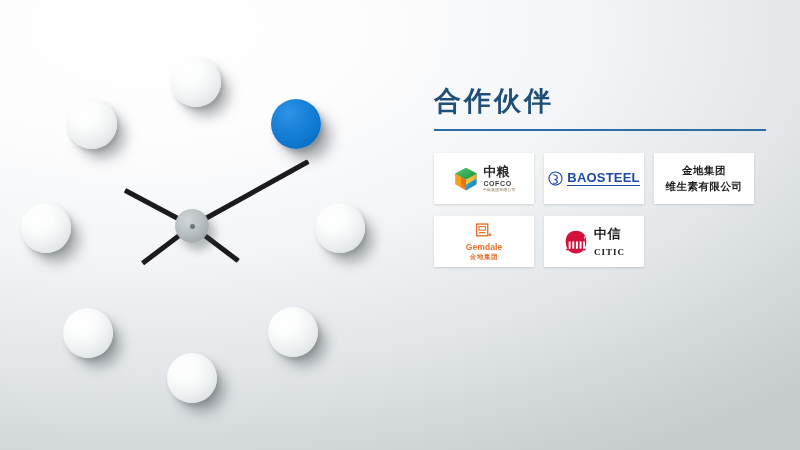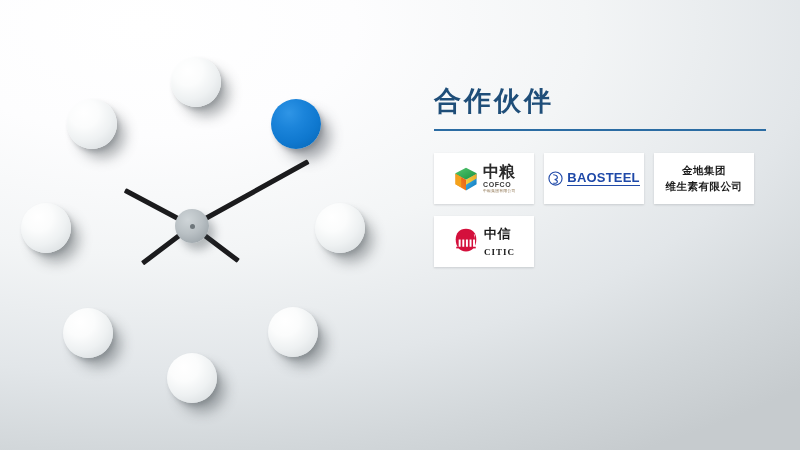--- a/index.html
+++ b/index.html
@@ -131,21 +131,21 @@
     height: 26px;
     flex: 0 0 auto;
   }
   .cofco-text {
     display: flex;
     flex-direction: column;
     align-items: flex-start;
     line-height: 1;
   }
   .cofco-cn {
-    font-size: 16px;
+    font-size: 13px;
     font-weight: 700;
     color: #2a2a2a;
     letter-spacing: 0px;
   }
   .cofco-en {
     font-size: 7px;
     font-weight: 700;
     color: #3a3a3a;
     letter-spacing: 0.6px;
     margin-top: 1.5px;
@@ -212,20 +212,21 @@
     font-size: 6.5px;
     font-weight: 700;
     color: #e8702a;
     letter-spacing: 0.6px;
     margin-top: 2.5px;
   }
 
   
   .citic-wrap {
     display: flex;
+    align-items: center;
     gap: 5px;
   }
   .citic-mark {
     width: 26px;
     height: 26px;
     flex: 0 0 auto;
   }
   .citic-text {
     display: flex;
     flex-direction: column;
@@ -327,20 +328,34 @@
         </div>
       </div>
 
       <div class="logo-card">
         <div class="desano">
           <div>金地集团</div>
           <div>维生素有限公司</div>
         </div>
       </div>
 
+      <div class="logo-card">
+        <div class="gemdale-wrap">
+          <div class="gemdale-mark">
+            <svg viewBox="0 0 32 32" width="17" height="17" aria-hidden="true">
+              <rect x="3" y="2" width="21" height="22" fill="none" stroke="#e8702a" stroke-width="2.6"></rect>
+              <rect x="7.5" y="6.5" width="12" height="7" fill="none" stroke="#e8702a" stroke-width="2"></rect>
+              <rect x="7.5" y="17" width="12" height="2.4" fill="#e8702a"></rect>
+              <rect x="26" y="20" width="4.5" height="4.5" fill="#e8702a"></rect>
+            </svg>
+          </div>
+          <span class="gemdale-en">Gemdale</span>
+          <span class="gemdale-cn">金地集团</span>
+        </div>
+      </div>
 
       <div class="logo-card">
         <div class="citic-wrap">
           <div class="citic-mark">
             <svg viewBox="0 0 48 48" width="26" height="26" aria-hidden="true">
               <path d="M24 3 C36 3 43 11 43 23 C43 36 36 45 24 45 C12 45 5 36 5 23 C5 11 12 3 24 3 Z" fill="#d4103c"></path>
               <g fill="#ffffff">
                 <rect x="10.5" y="14" width="3.6" height="24"></rect>
                 <rect x="17.2" y="11" width="3.6" height="27"></rect>
                 <rect x="23.9" y="9.5" width="3.6" height="28.5"></rect>

